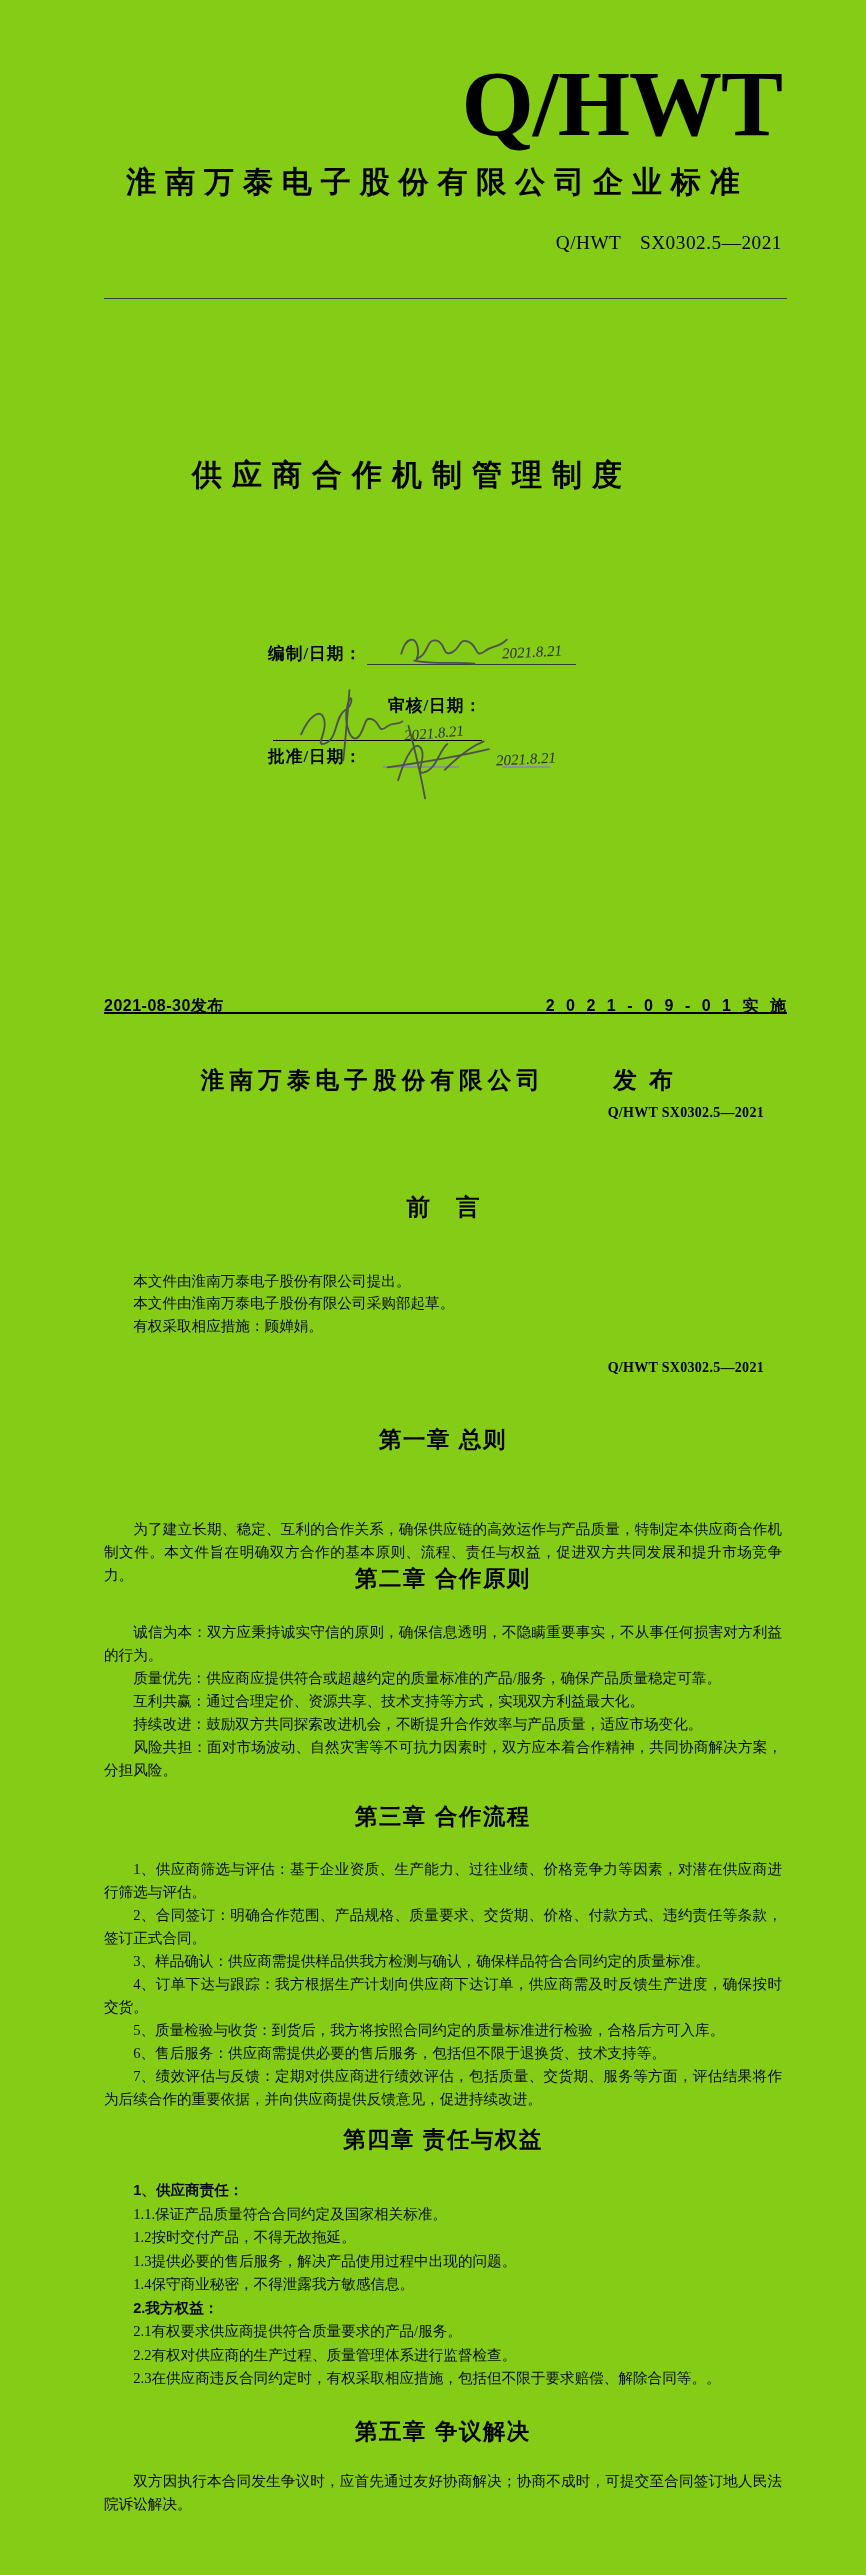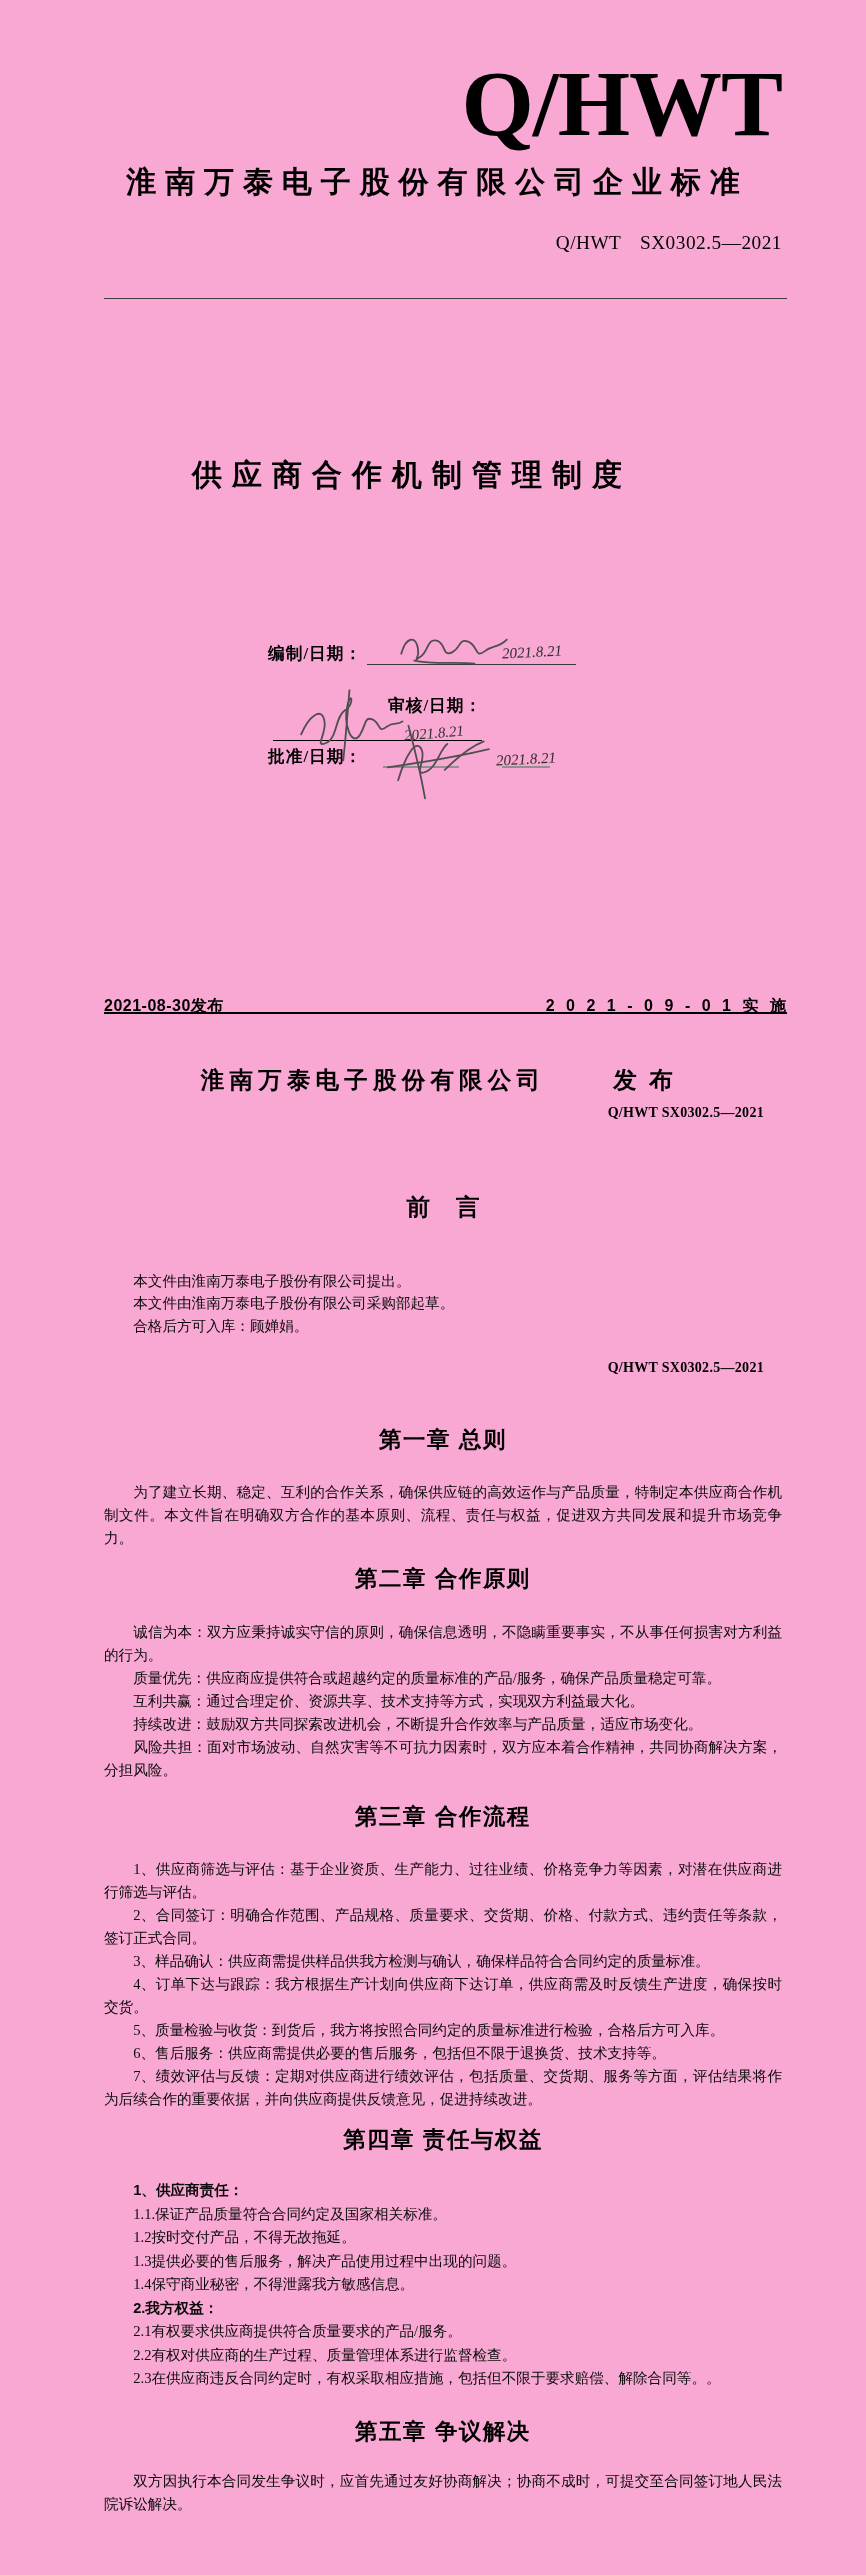--- a/index.html
+++ b/index.html
@@ -1,20 +1,20 @@
 <!DOCTYPE html>
 <html style="font-size:8.3px"><head>
 <meta charset="utf-8">
 <style>
   html, body { margin: 0; padding: 0; background: #ffffff; }
   .page {
     position: relative;
     width: 866px;
     height: 2576px;
-    background: #f9a8d4;
+    background: #84cc16;
     overflow: hidden;
     color: #000;
     font-family: "Liberation Serif", serif;
   }
   .abs { position: absolute; }
 
   
   #logo {
     top: 57px; left: 104px; width: 678px;
     text-align: right;
@@ -161,21 +161,21 @@
   .body-block {
     position: absolute; left: 104px; width: 678px;
     font-family: "Liberation Serif", serif;
     font-size: 14.6px;
     line-height: 23px;
     text-align: justify;
     color: #0a0a0a;
   }
   .body-block p { margin: 0; text-indent: 2em; }
   #fw-paras  { top: 1270px; line-height: 22.4px; text-align: left; }
-  #ch1-paras { top: 1481px; }
+  #ch1-paras { top: 1518px; }
   #ch2-paras { top: 1621px; }
   #ch3-paras { top: 1858px; }
   #ch4-paras { top: 2179px; line-height: 23.5px; }
   #ch5-paras { top: 2470px; }
   .bold-item { font-family: "Liberation Sans", sans-serif; font-weight: bold; }
   .gap-above { margin-top: 5.2px; }
 </style>
 </head>
 <body>
 
@@ -233,21 +233,21 @@
   <div class="abs" id="publisher-row">
     <span id="publisher">淮南万泰电子股份有限公司</span><span class="pub-gap"></span><span id="publish-label">发布</span>
   </div>
 
   <div class="running-header" id="rh-1">Q/HWT SX0302.5—2021</div>
 
   <div class="abs" id="fw-title">前言</div>
   <div class="body-block" id="fw-paras">
     <p>本文件由淮南万泰电子股份有限公司提出。</p>
     <p>本文件由淮南万泰电子股份有限公司采购部起草。</p>
-    <p>合格后方可入库：顾婵娟。</p>
+    <p>有权采取相应措施：顾婵娟。</p>
   </div>
 
   <div class="running-header" id="rh-2">Q/HWT SX0302.5—2021</div>
 
   <div class="ch-title" id="ch1-title">第一章 总则</div>
   <div class="body-block" id="ch1-paras">
     <p>为了建立长期、稳定、互利的合作关系，确保供应链的高效运作与产品质量，特制定本供应商合作机制文件。本文件旨在明确双方合作的基本原则、流程、责任与权益，促进双方共同发展和提升市场竞争力。</p>
   </div>
 
   <div class="ch-title" id="ch2-title">第二章 合作原则</div>

